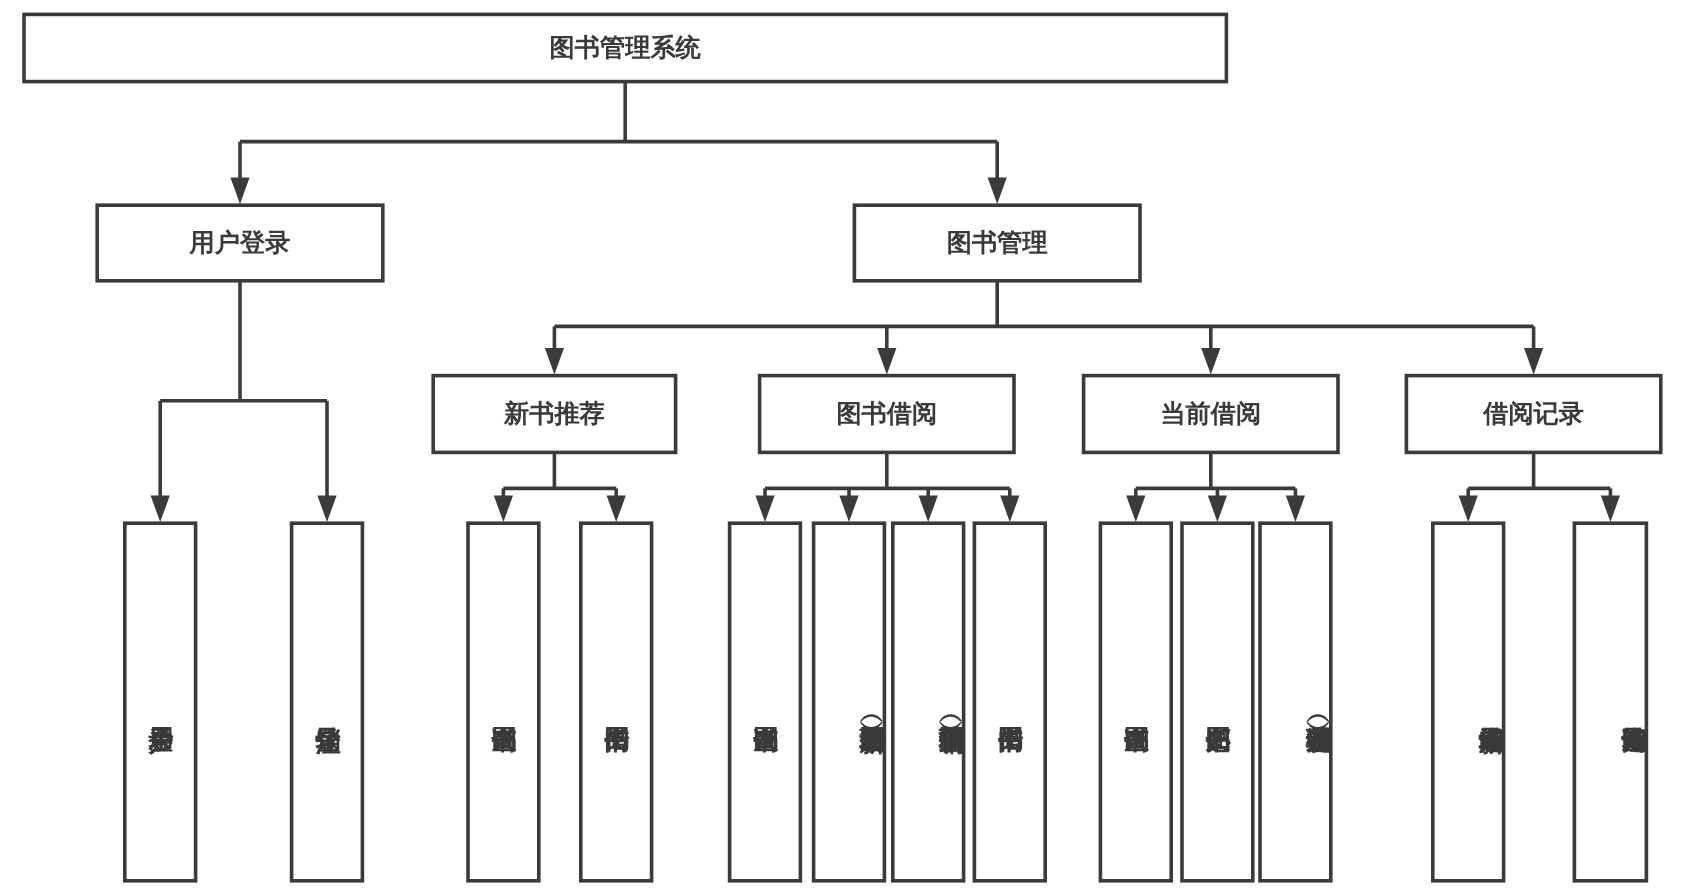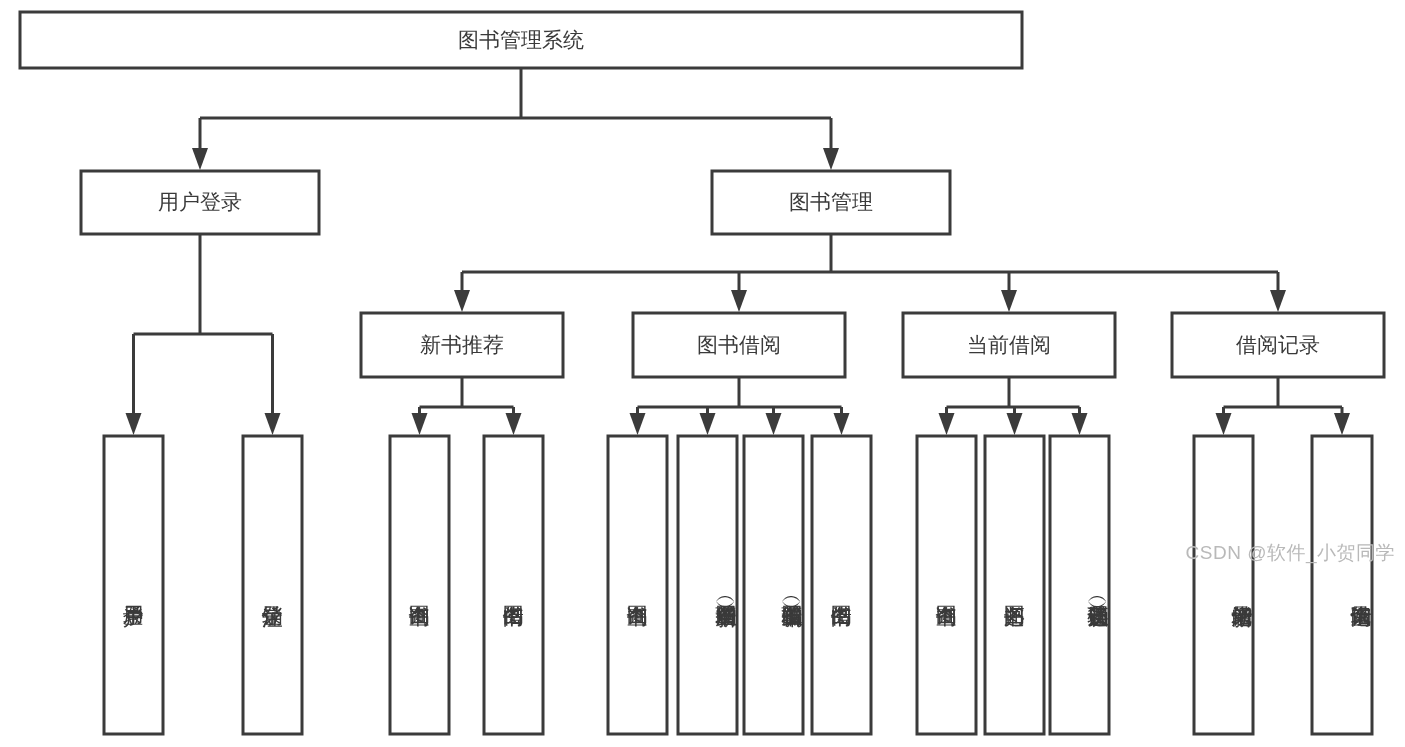--- a/index.html
+++ b/index.html
@@ -13,20 +13,21 @@
     font-family: "Liberation Sans", "DejaVu Sans", sans-serif;
     overflow: hidden;
     position: relative;
   }
   #diagram-root {
     position: absolute;
     left: 0;
     top: 0;
     width: 1405px;
     height: 570px;
+    font-weight: bold;
   }
   svg#tree-svg {
     display: block;
     width: 1405px;
     height: 747px;
   }
   .node-box {
     fill: #ffffff;
     stroke: #3b3b3b;
     stroke-width: 3;
@@ -173,14 +174,13 @@
       <div class="vertical-text-holder" style="left: 608px; top: 450px; width: 59px; height: 278px; align-items: center;">查询图书</div>
       <div class="vertical-text-holder" style="left: 678px; top: 450px; width: 59px; height: 278px;">新增图书（管理员）</div>
       <div class="vertical-text-holder" style="left: 744px; top: 450px; width: 59px; height: 278px;">编辑图书（管理员）</div>
       <div class="vertical-text-holder" style="left: 812px; top: 450px; width: 59px; height: 278px; align-items: center;">借阅图书</div>
       <div class="vertical-text-holder" style="left: 917px; top: 450px; width: 59px; height: 278px; align-items: center;">查询图书</div>
       <div class="vertical-text-holder" style="left: 985px; top: 450px; width: 59px; height: 278px; align-items: center;">归还图书</div>
       <div class="vertical-text-holder" style="left: 1050px; top: 450px; width: 59px; height: 278px;">确认归还（管理员）</div>
       <div class="vertical-text-holder" style="left: 1194px; top: 450px; width: 59px; height: 278px;">新增借阅记录</div>
       <div class="vertical-text-holder" style="left: 1312px; top: 450px; width: 60px; height: 278px;">查询借阅记录</div>
     </div>
-  <div class="watermark">CSDN @软件_小贺同学</div>
 </div>
 
 </body></html>

